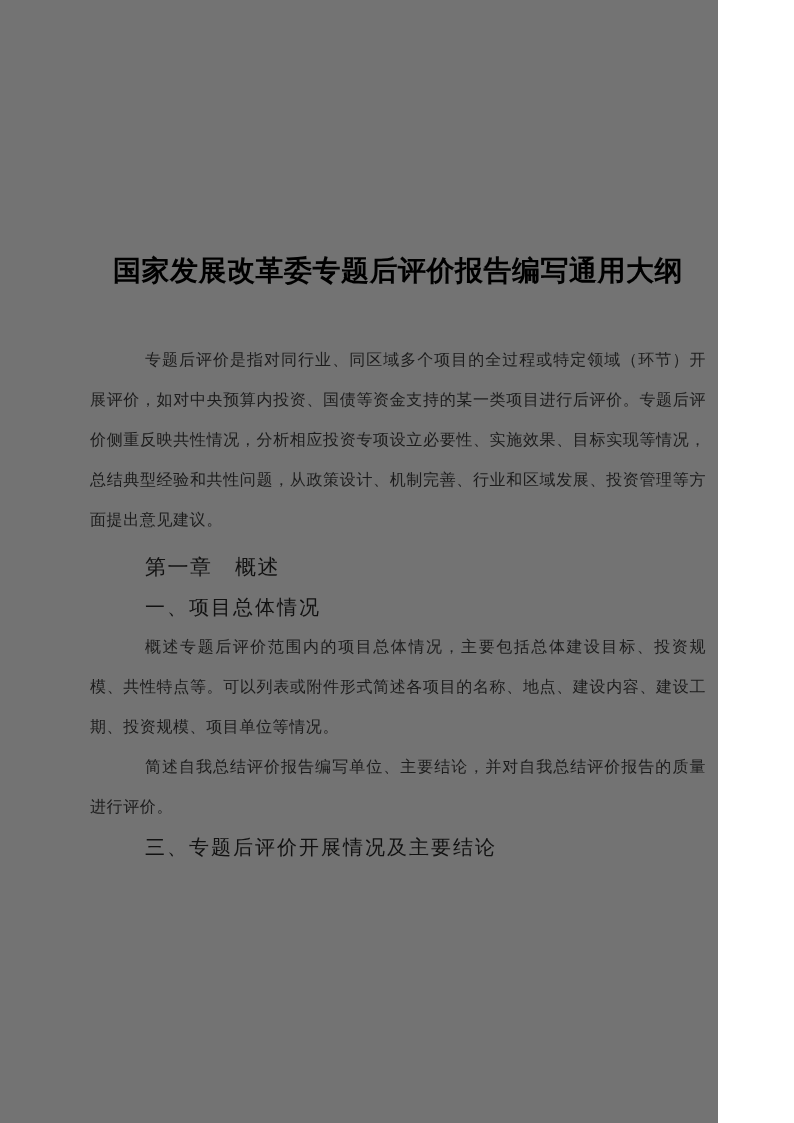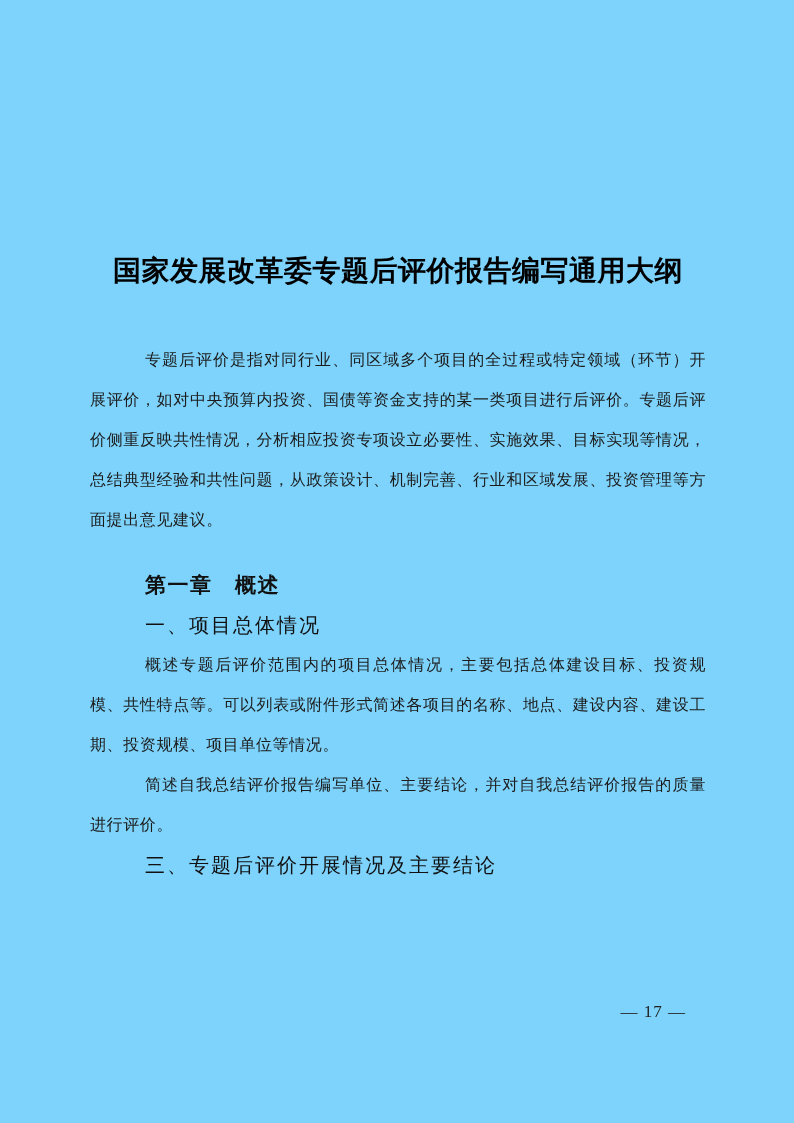--- a/index.html
+++ b/index.html
@@ -1,21 +1,21 @@
 <!DOCTYPE html>
 <html><head>
 <meta charset="utf-8">
 <style>
   * { margin: 0; padding: 0; box-sizing: border-box; }
   html, body { background: #ffffff; }
   .page {
     position: relative;
-    width: 794px;
+    width: 718px;
     height: 1123px;
-    background: #7dd3fc;
+    background: #737373;
     overflow: hidden;
     font-family: "Liberation Serif", "DejaVu Serif", serif;
     color: #1c1c1c;
   }
   .content {
     position: absolute;
     left: 90px;
     top: 250px;
     width: 616px;
   }
@@ -30,23 +30,23 @@
     font-family: "Liberation Serif", "DejaVu Serif", serif;
   }
   .body-text {
     font-size: 16px;
     line-height: 40px;
     letter-spacing: 0.6px;
     text-align: justify;
     text-indent: 55px;
   }
   .chapter-heading {
-    margin-top: 25px;
+    margin-top: 7px;
     font-family: "Liberation Sans", "DejaVu Sans", sans-serif;
-    font-weight: bold;
+    font-weight: normal;
     font-size: 21px;
     line-height: 40px;
     letter-spacing: 1.5px;
     text-indent: 55px;
     color: #111111;
   }
   .section-heading {
     font-size: 20px;
     line-height: 40px;
     font-weight: normal;
@@ -81,14 +81,13 @@
 
     <div class="section-heading">一、项目总体情况</div>
     <p class="body-text">概述专题后评价范围内的项目总体情况，主要包括总体建设目标、投资规模、共性特点等。可以列表或附件形式简述各项目的名称、地点、建设内容、建设工期、投资规模、项目单位等情况。</p>
 
     <p class="body-text">简述自我总结评价报告编写单位、主要结论，并对自我总结评价报告的质量进行评价。</p>
 
     <div class="section-heading">三、专题后评价开展情况及主要结论</div>
 
   </div>
 
-  <div class="page-number">— 17 —</div>
 </div>
 
 </body></html>

